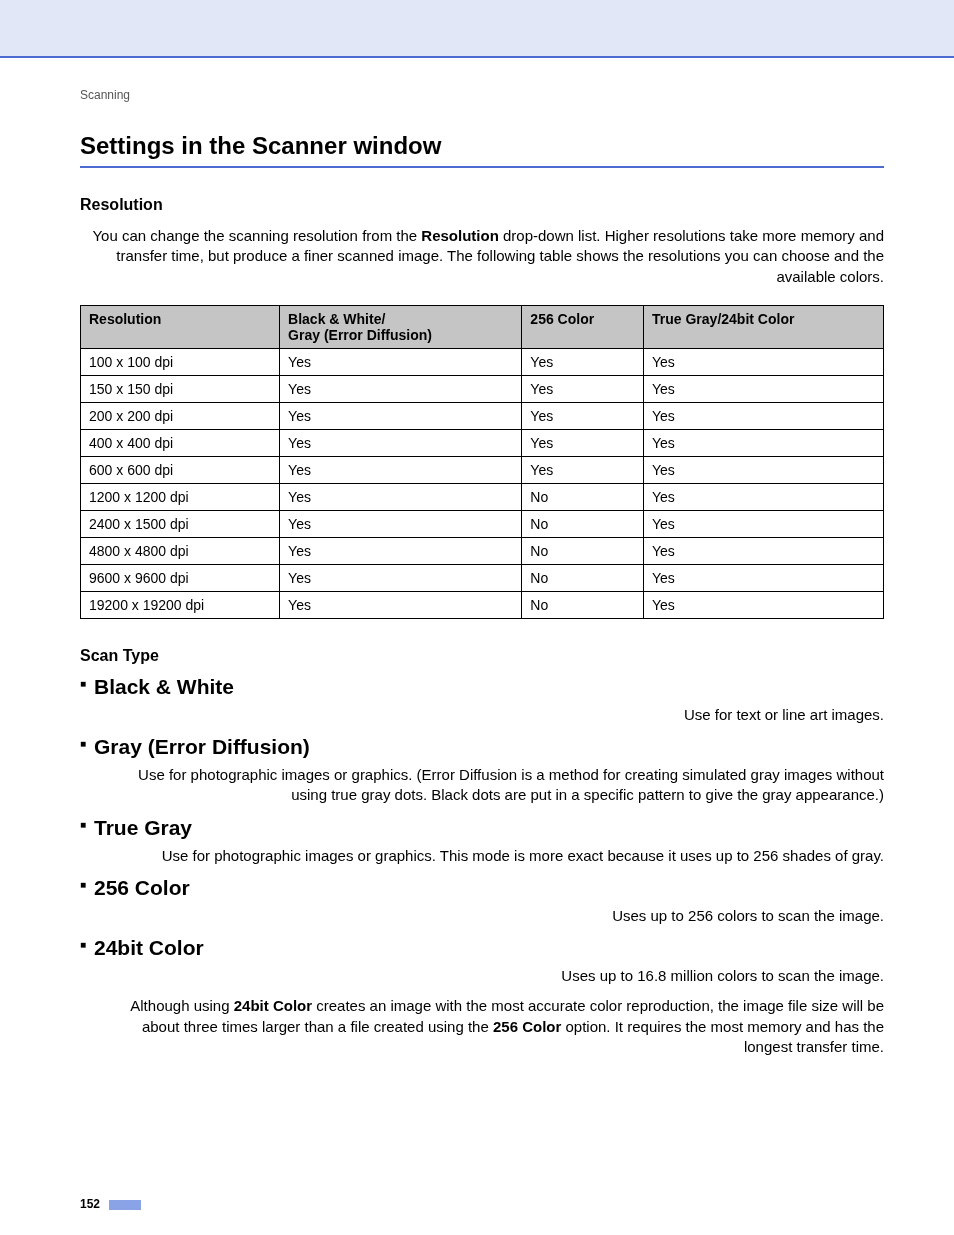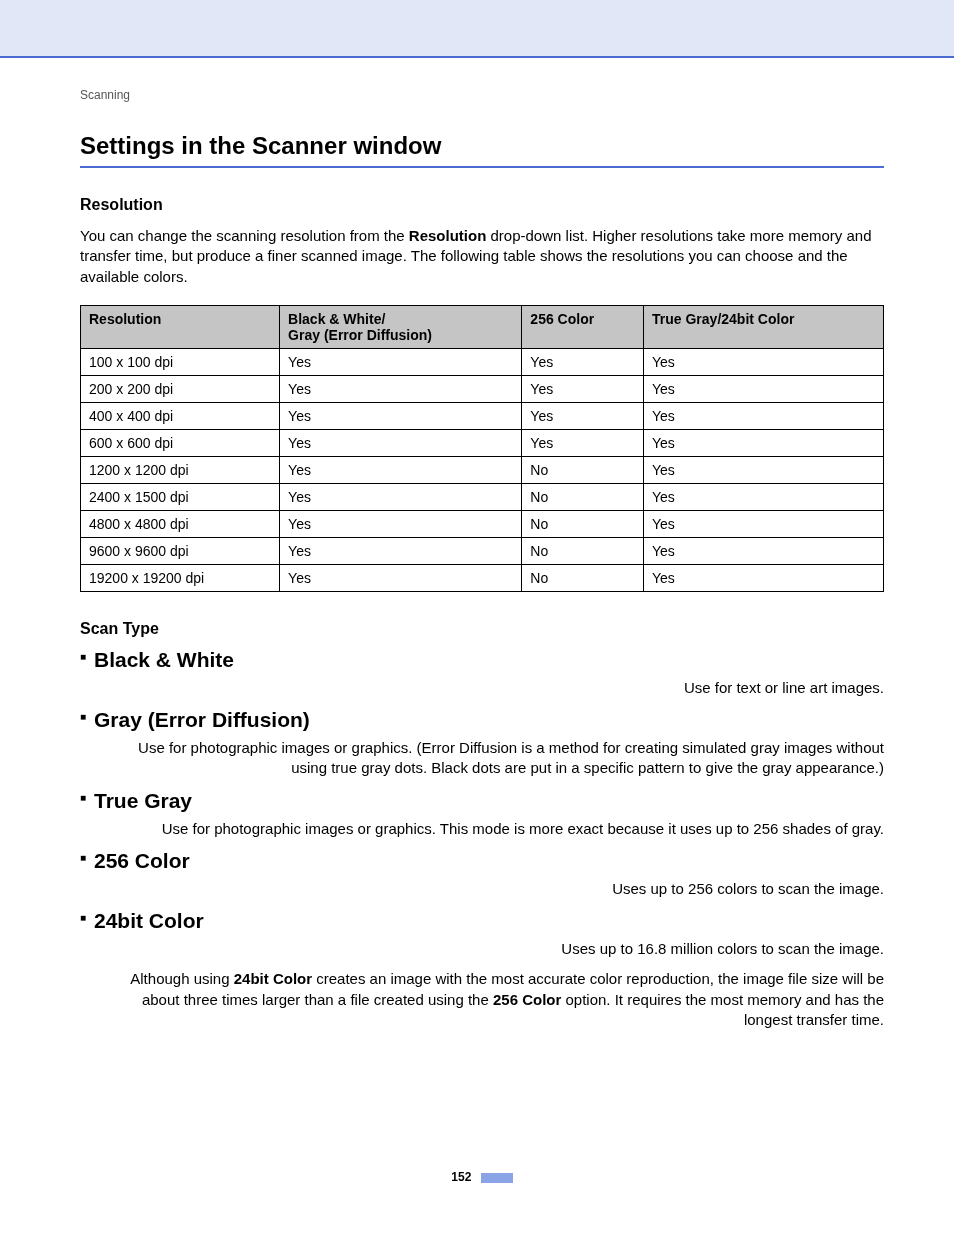--- a/index.html
+++ b/index.html
@@ -37,20 +37,21 @@
   }
   h2.subhead {
     font-size: 16px;
     font-weight: bold;
     margin: 0 0 12px 0;
   }
   p.body {
     font-size: 15px;
     line-height: 1.35;
     margin: 0 0 18px 0;
+    text-align: right;
   }
   table.res-table {
     width: 100%;
     border-collapse: collapse;
     margin-bottom: 28px;
     font-size: 14px;
   }
   table.res-table th,
   table.res-table td {
     border: 1px solid #000;
@@ -80,21 +81,21 @@
   }
   .scan-item .desc,
   .scan-item .desc2 {
     font-size: 15px;
     line-height: 1.35;
     margin: 0 0 10px 0;
     padding-left: 20px;
     text-align: right;
   }
   .page-footer {
-    text-align: center;
+    text-align: left;
     margin-top: 140px;
     font-size: 12px;
     font-weight: bold;
   }
   .page-footer .num { display: inline-block; }
   .page-footer .bar {
     display: inline-block;
     width: 32px;
     height: 10px;
     background: #8aa3e6;
@@ -133,20 +134,26 @@
       </tr>
     </thead>
     <tbody id="res-tbody">
         <tr>
           <td>100 x 100 dpi</td>
           <td>Yes</td>
           <td>Yes</td>
           <td>Yes</td>
         </tr>
         <tr>
+          <td>150 x 150 dpi</td>
+          <td>Yes</td>
+          <td>Yes</td>
+          <td>Yes</td>
+        </tr>
+        <tr>
           <td>200 x 200 dpi</td>
           <td>Yes</td>
           <td>Yes</td>
           <td>Yes</td>
         </tr>
         <tr>
           <td>400 x 400 dpi</td>
           <td>Yes</td>
           <td>Yes</td>
           <td>Yes</td>

